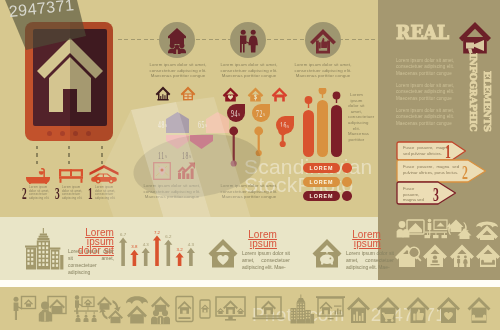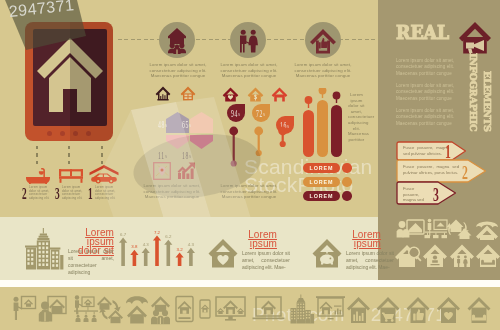--- a/index.html
+++ b/index.html
@@ -234,21 +234,21 @@
     </svg>
   </div>
 
   <div class="abs pent" style="left:152px;top:112px;">
     <svg width="23" height="21" viewBox="0 0 23 21">
       <path d="M11.5 0 L23 7 L23 21 L0 21 L0 7 Z" fill="#9b8c9b"></path>
     </svg>
     <span class="pv">48</span>
       <span class="pu">%</span>
   </div>
-  <div class="abs pent" style="left:176px;top:112px;">
+  <div class="abs pent" style="left:192px;top:112px;">
     <svg width="23" height="21" viewBox="0 0 23 21">
       <path d="M11.5 0 L23 7 L23 21 L0 21 L0 7 Z" fill="#f0c0a4"></path>
     </svg>
     <span class="pv">65</span>
       <span class="pu">%</span>
   </div>
   <div class="abs pent pentd" style="left:152px;top:135px;">
     <svg width="23" height="14" viewBox="0 0 23 14">
       <path d="M0 0 L23 0 L23 6 L11.5 14 L0 6 Z" fill="#eda7a0"></path>
     </svg>

